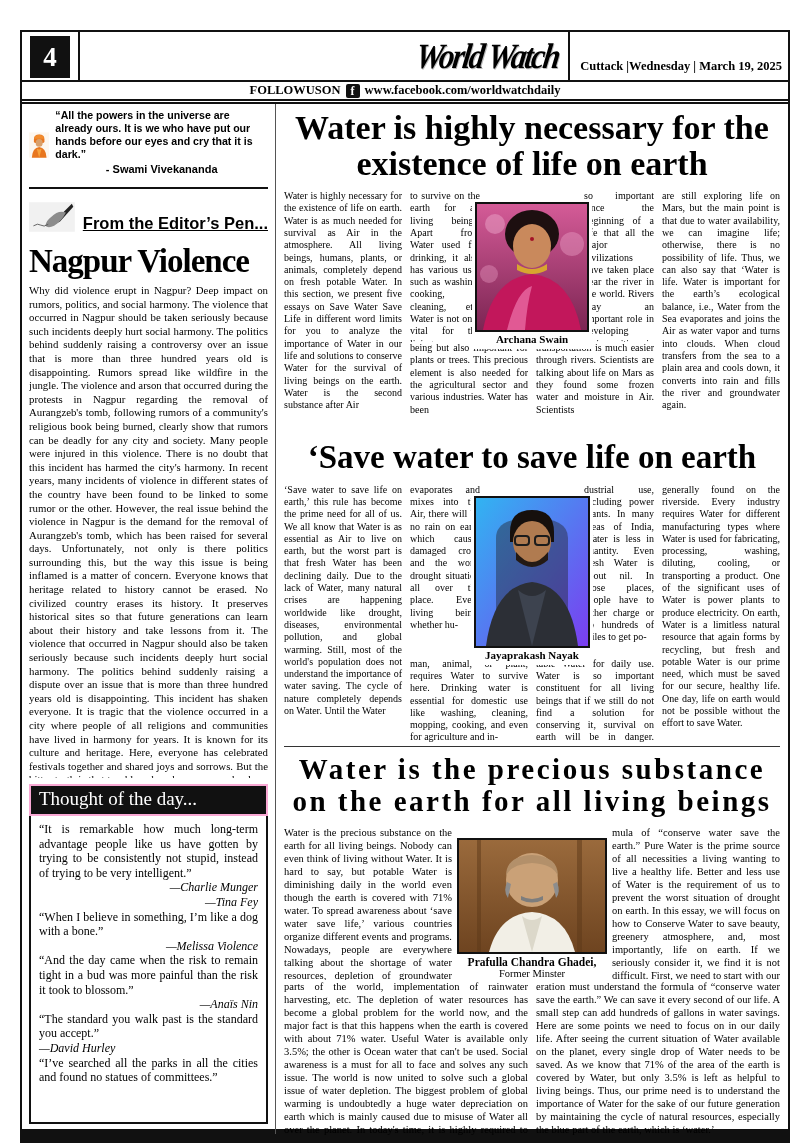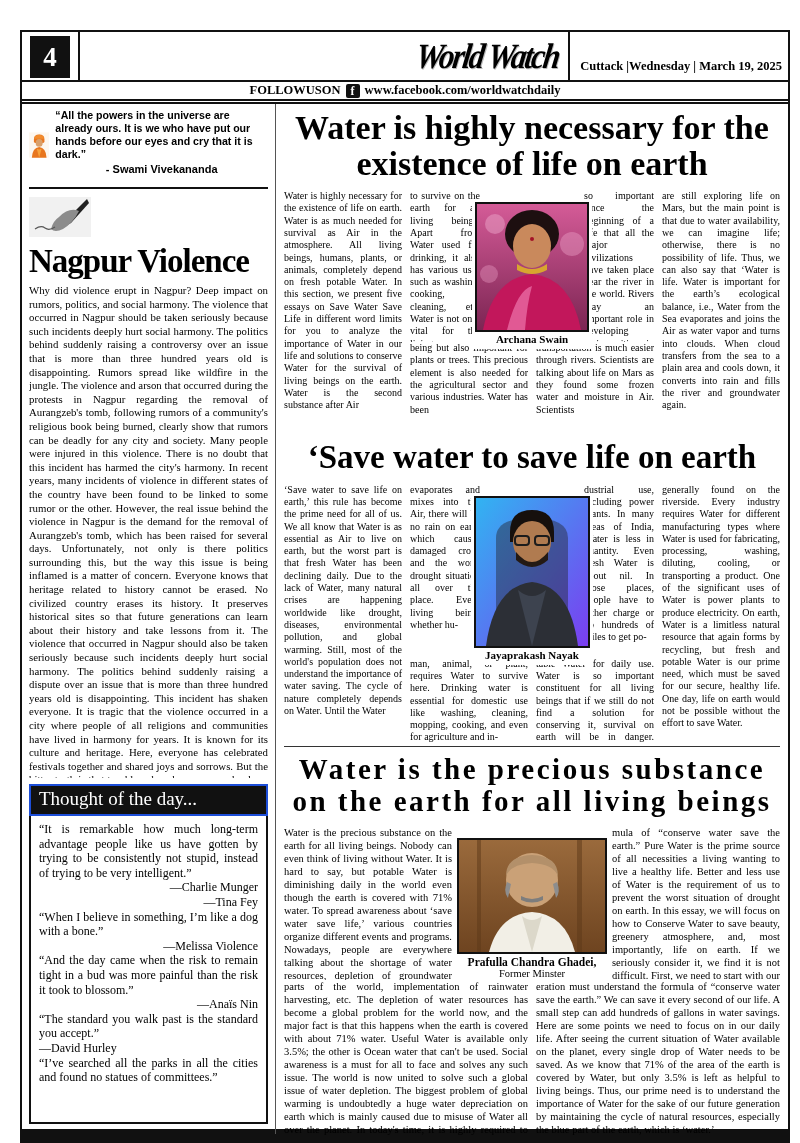--- a/index.html
+++ b/index.html
@@ -35,26 +35,26 @@
 
   
   .viv-row { display:flex; gap:6px; min-height:74px; }
   .viv-quote { font:bold 10.6px/13px "Liberation Sans", sans-serif; }
   .viv-attr { font:bold 11px "Liberation Sans", sans-serif; text-align:center; margin-top:2px; }
   .thin-rule { border-top:2px solid #111; margin:4px 0; }
   .editor-row { display:flex; align-items:flex-end; gap:8px; height:44px; margin-bottom:4px; }
   .editor-label { font:bold 16.5px "Liberation Sans", sans-serif; text-decoration:underline; padding-bottom:4px; white-space:nowrap; }
   .nagpur-title { font:bold 33px "Liberation Serif", serif; letter-spacing:-1px; margin:6px 0 4px 0; }
   .nagpur-body { font-size:10.8px; line-height:13.6px; text-align:justify; height:494px; overflow:hidden; }
-  .thought-header { background:#111; color:#fff; border:2px solid #1d4ed8; padding:2px 8px 4px 8px;
+  .thought-header { background:#111; color:#fff; border:2px solid #f9a8d4; padding:2px 8px 4px 8px;
                     font:19px "Liberation Serif", serif; margin-top:6px; }
   .thought-box { border:2px solid #111; border-top:none; padding:6px 8px; height:308px; overflow:hidden;
                  font-size:12px; line-height:14.6px; }
   .tq-text { text-align:justify; }
-  .tq-author { text-align:right; font-weight:normal; }
+  .tq-author { text-align:right; font-weight:normal;font-style:italic; }
   .tq-author.left { text-align:left; }
   .end-rule { height:5px; border-top:1.5px solid #111; border-bottom:1.5px solid #111; margin-top:8px; }
 
   
   .h1 { font:bold 34px/1.06 "Liberation Serif", serif; text-align:center; margin:6px 0 8px 0; }
   .h2 { font:bold 33px/1.05 "Liberation Serif", serif; text-align:center; margin:4px 0 9px 0; white-space:nowrap; }
   .h3 { font:bold 29px/1.12 "Liberation Serif", serif; text-align:center; letter-spacing:2.5px;
         border-top:1px solid #333; padding-top:6px; margin:4px 0 8px 0; }
   .article-body { position:relative; display:flex; gap:8px; overflow:hidden; }
   .a1 { height:246px; }
@@ -113,20 +113,21 @@
           </div>
         </div>
         <div class="thin-rule"></div>
         <div class="editor-row">
           <svg width="62" height="40" viewBox="0 0 62 40">
             <rect width="62" height="40" fill="#f1f1f1"></rect>
             <path d="M58 2 L38 22 L34 30 L42 26 L60 6 Z" fill="#222"></path>
             <path d="M30 20 Q40 10 50 14 Q44 26 34 32 Q26 36 22 32 Q24 24 30 20 Z" fill="#8c8c8c"></path>
             <path d="M6 32 Q12 28 16 31 Q20 34 26 30" stroke="#555" stroke-width="1.2" fill="none"></path>
           </svg>
+          <div class="editor-label">From the Editor’s Pen...</div>
         </div>
         <div class="nagpur-title">Nagpur Violence</div>
         <div class="nagpur-body">Why did violence erupt in Nagpur? Deep impact on rumors, politics, and social harmony. The violence that occurred in Nagpur should be taken seriously because such incidents deeply hurt social harmony. The politics behind suddenly raising a controversy over an issue that is more than three hundred years old is disappointing. Rumors spread like wildfire in the jungle. The violence and arson that occurred during the protests in Nagpur regarding the removal of Aurangzeb's tomb, following rumors of a community's religious book being burned, clearly show that rumors can be deadly for any city and society. Many people were injured in this violence. There is no doubt that this incident has harmed the city's harmony. In recent years, many incidents of violence in different states of the country have been found to be linked to some rumor or the other. However, the real issue behind the violence in Nagpur is the demand for the removal of Aurangzeb's tomb, which has been raised for several days. Unfortunately, not only is there politics surrounding this, but the way this issue is being inflamed is a matter of concern. Everyone knows that heritage related to history cannot be erased. No civilized country erases its history. It preserves historical sites so that future generations can learn about their history and take lessons from it. The violence that occurred in Nagpur should also be taken seriously because such incidents deeply hurt social harmony. The politics behind suddenly raising a dispute over an issue that is more than three hundred years old is disappointing. This incident has shaken everyone. It is tragic that the violence occurred in a city where people of all religions and communities have lived in harmony for years. It is known for its culture and heritage. Here, everyone has celebrated festivals together and shared joys and sorrows. But the bitter truth is that troublemakers have no moral values. They lack human sensitivity. There may be a premeditated conspiracy behind the violence in Nagpur. This is a matter for investigation. However, there is a need to rise above the politics of blame at this time. The beauty of Nagpur lies in its harmony. It is everyone's responsibility to preserve it.</div>
         <div class="thought-header">Thought of the day...</div>
         <div class="thought-box">
           <div class="tq-text">“It is remarkable how much long-term advantage people like us have gotten by trying to be consistently not stupid, instead of trying to be very intelligent.”</div>
           <div class="tq-author">—Charlie Munger</div>
           <div class="tq-author">—Tina Fey</div>
           <div class="tq-text">“When I believe in something, I’m like a dog with a bone.”</div>
           <div class="tq-author">—Melissa Violence</div>

